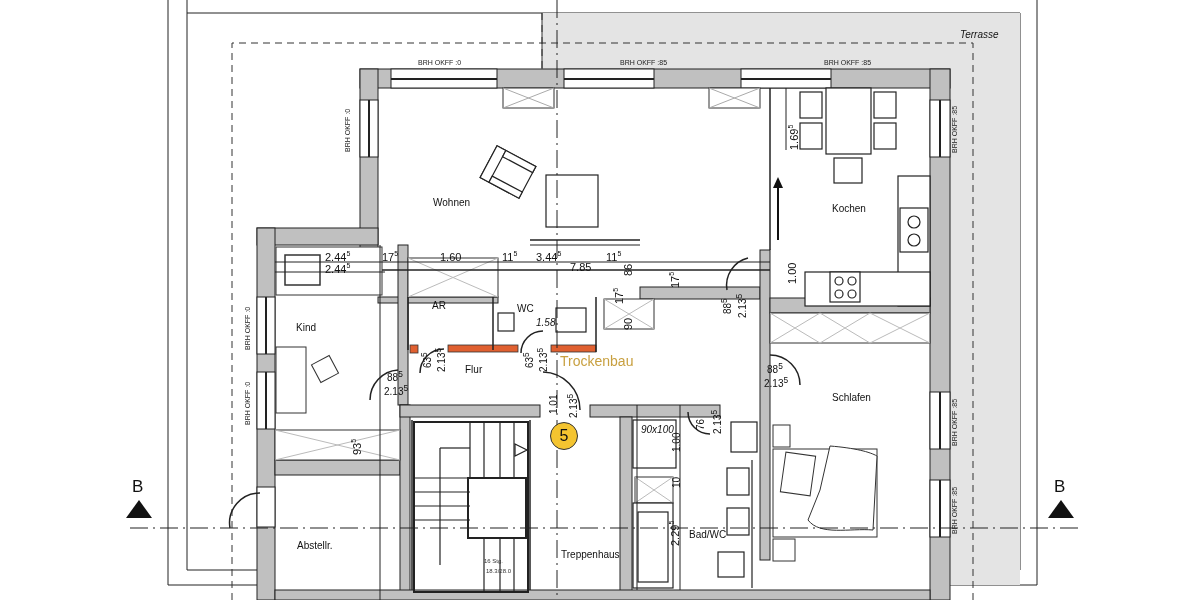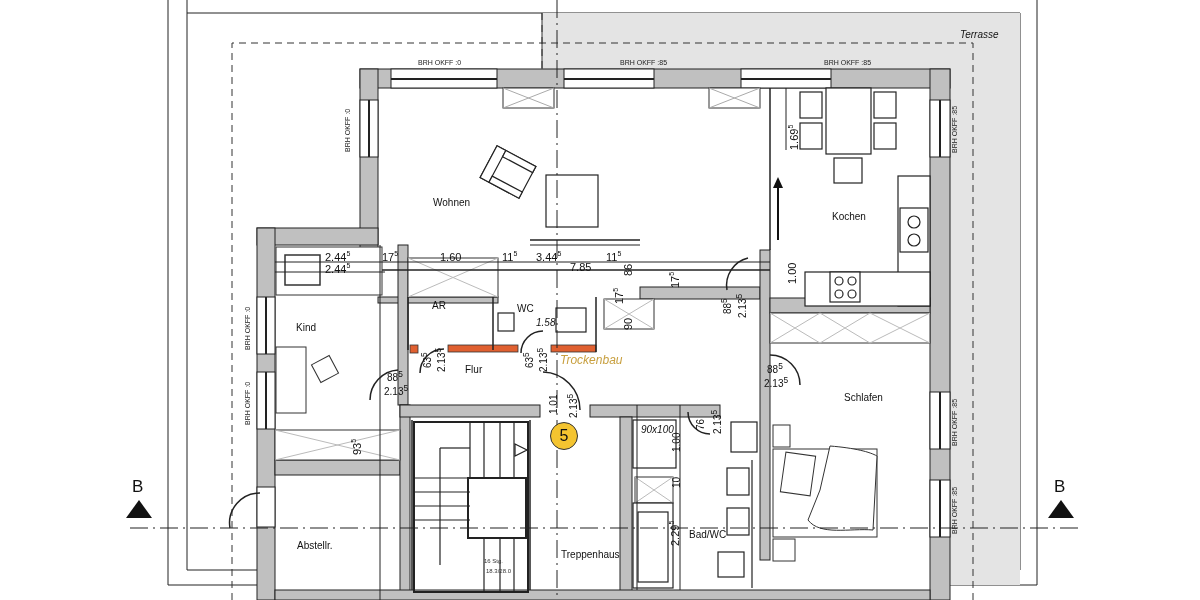--- a/index.html
+++ b/index.html
@@ -5,21 +5,21 @@
   html, body { margin: 0; padding: 0; background: #ffffff; }
   body { width: 1200px; height: 600px; overflow: hidden; position: relative; font-family: "Liberation Sans", sans-serif; }
   #plan { position: absolute; left: 0; top: 0; width: 1200px; height: 600px; }
   .lbl { position: absolute; font-family: "Liberation Sans", sans-serif; color: #111; white-space: nowrap; line-height: 1; }
   .room { font-size: 10px; }
   .brh { font-size: 7px; color: #222; }
   .vert { transform-origin: left top; transform: rotate(-90deg); }
   .dim { font-size: 11px; }
   .dim sup { font-size: 7px; vertical-align: 5px; }
   .dimsm { font-size: 10px; }
-  .tbau { font-size: 12px; font-style: italic; color: #c8a040; }
+  .tbau { font-size: 14px; color: #c8a040; }
   .terr { font-size: 10px; font-style: italic; }
   .secB { font-size: 17px; }
   .badge { position: absolute; width: 26px; height: 26px; border-radius: 50%; background: #f4c430; border: 1.5px solid #333; font-size: 16px; text-align: center; line-height: 26px; color: #111; }
   .stair { font-size: 6px; color: #333; }
 </style>
 </head>
 <body>
 
 <svg id="plan" viewBox="0 0 1200 600" xmlns="http://www.w3.org/2000/svg">
 
@@ -237,26 +237,26 @@
 <span class="lbl brh" style="left:620px;top:59px;">BRH OKFF :85</span>
 <span class="lbl brh" style="left:824px;top:59px;">BRH OKFF :85</span>
 <span class="lbl brh vert" style="left:344px;top:152px;">BRH OKFF :0</span>
 <span class="lbl brh vert" style="left:244px;top:350px;">BRH OKFF :0</span>
 <span class="lbl brh vert" style="left:244px;top:425px;">BRH OKFF :0</span>
 <span class="lbl brh vert" style="left:951px;top:153px;">BRH OKFF :85</span>
 <span class="lbl brh vert" style="left:951px;top:446px;">BRH OKFF :85</span>
 <span class="lbl brh vert" style="left:951px;top:534px;">BRH OKFF :85</span>
 
 <span class="lbl room" style="left:433px;top:198px;">Wohnen</span>
-<span class="lbl room" style="left:832px;top:204px;margin-top:8px;">Kochen</span>
+<span class="lbl room" style="left:832px;top:204px;">Kochen</span>
 <span class="lbl room" style="left:296px;top:323px;">Kind</span>
 <span class="lbl room" style="left:432px;top:301px;">AR</span>
 <span class="lbl room" style="left:517px;top:304px;">WC</span>
 <span class="lbl room" style="left:465px;top:365px;">Flur</span>
-<span class="lbl room" style="left:832px;top:393px;margin-left:12px;">Schlafen</span>
+<span class="lbl room" style="left:832px;top:393px;">Schlafen</span>
 <span class="lbl room" style="left:561px;top:550px;">Treppenhaus</span>
 <span class="lbl room" style="left:689px;top:530px;">Bad/WC</span>
 <span class="lbl room" style="left:297px;top:541px;">Abstellr.</span>
 
 <span class="lbl tbau" style="left:560px;top:354px;">Trockenbau</span>
 
 <span class="badge" style="left:550px;top:422px;">5</span>
 
 <span class="lbl secB" style="left:132px;top:478px;">B</span>
 <span class="lbl secB" style="left:1054px;top:478px;">B</span>

